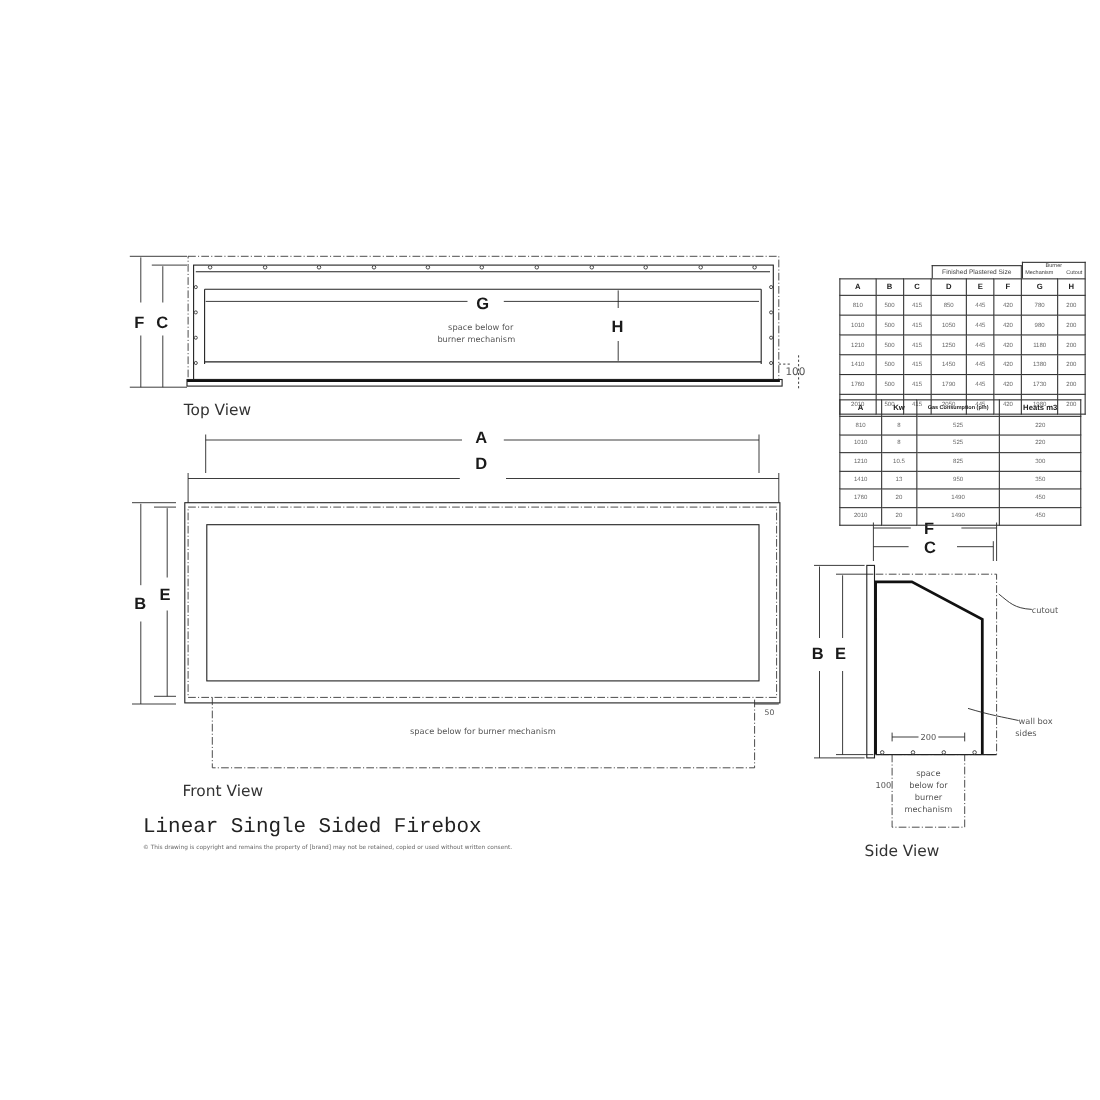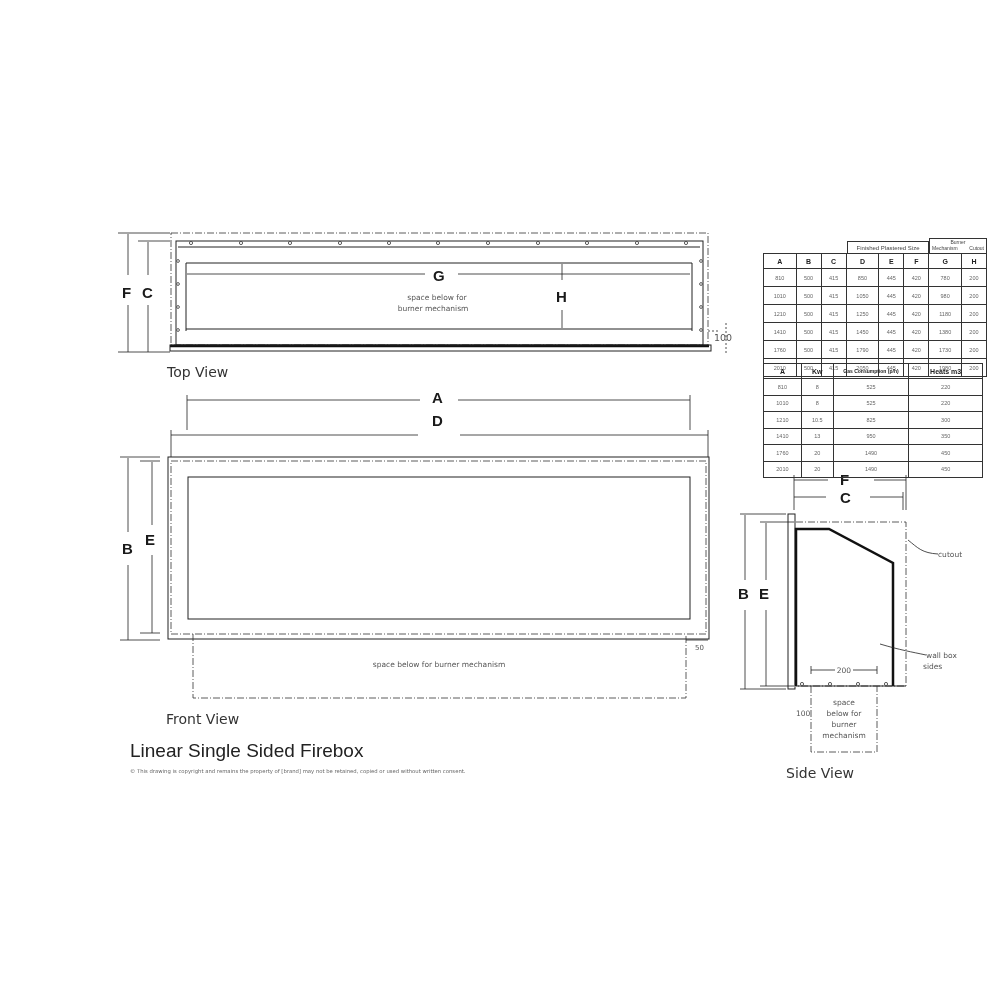--- a/index.html
+++ b/index.html
@@ -3,21 +3,21 @@
 <meta charset="utf-8">
 <style>
   html, body { margin: 0; padding: 0; background: #ffffff; }
   body { width: 1000px; height: 1000px; position: relative; overflow: hidden;
          font-family: "Liberation Sans", sans-serif; color: #222; }
   svg { position: absolute; left: 0; top: 0; }
   .lbl { font-family: "Liberation Sans", sans-serif; font-weight: bold; fill: #1a1a1a; }
   .view { font-family: "DejaVu Sans", sans-serif; fill: #333; }
   .note { font-family: "DejaVu Sans", sans-serif; fill: #555; }
   .title { position: absolute; left: 130px; top: 740px; font-size: 19px; color: #222;
-           font-family: Liberation Sans, sans-serif; }
+           font-family: Liberation Mono, monospace; }
   .copyright { position: absolute; left: 130px; top: 768px; font-size: 5.3px; color: #666;
            font-family: "DejaVu Sans", sans-serif; white-space: nowrap; }
   table.spec { position: absolute; border-collapse: collapse; font-family: "Liberation Sans", sans-serif; }
   table.spec td, table.spec th { border: 1px solid #333; text-align: center; padding: 0; }
   table.spec th { font-size: 7px; font-weight: bold; height: 14px; }
   table.spec td { font-size: 5.5px; color: #666; height: 17px; }
   .grp { position: absolute; border: 1px solid #333; border-bottom: none; font-size: 6px;
          color: #444; text-align: center; box-sizing: border-box; background: #fff; }
   #t1 { left: 763px; top: 253px; width: 224px; }
   #t2 { left: 763px; top: 363px; width: 220px; }

